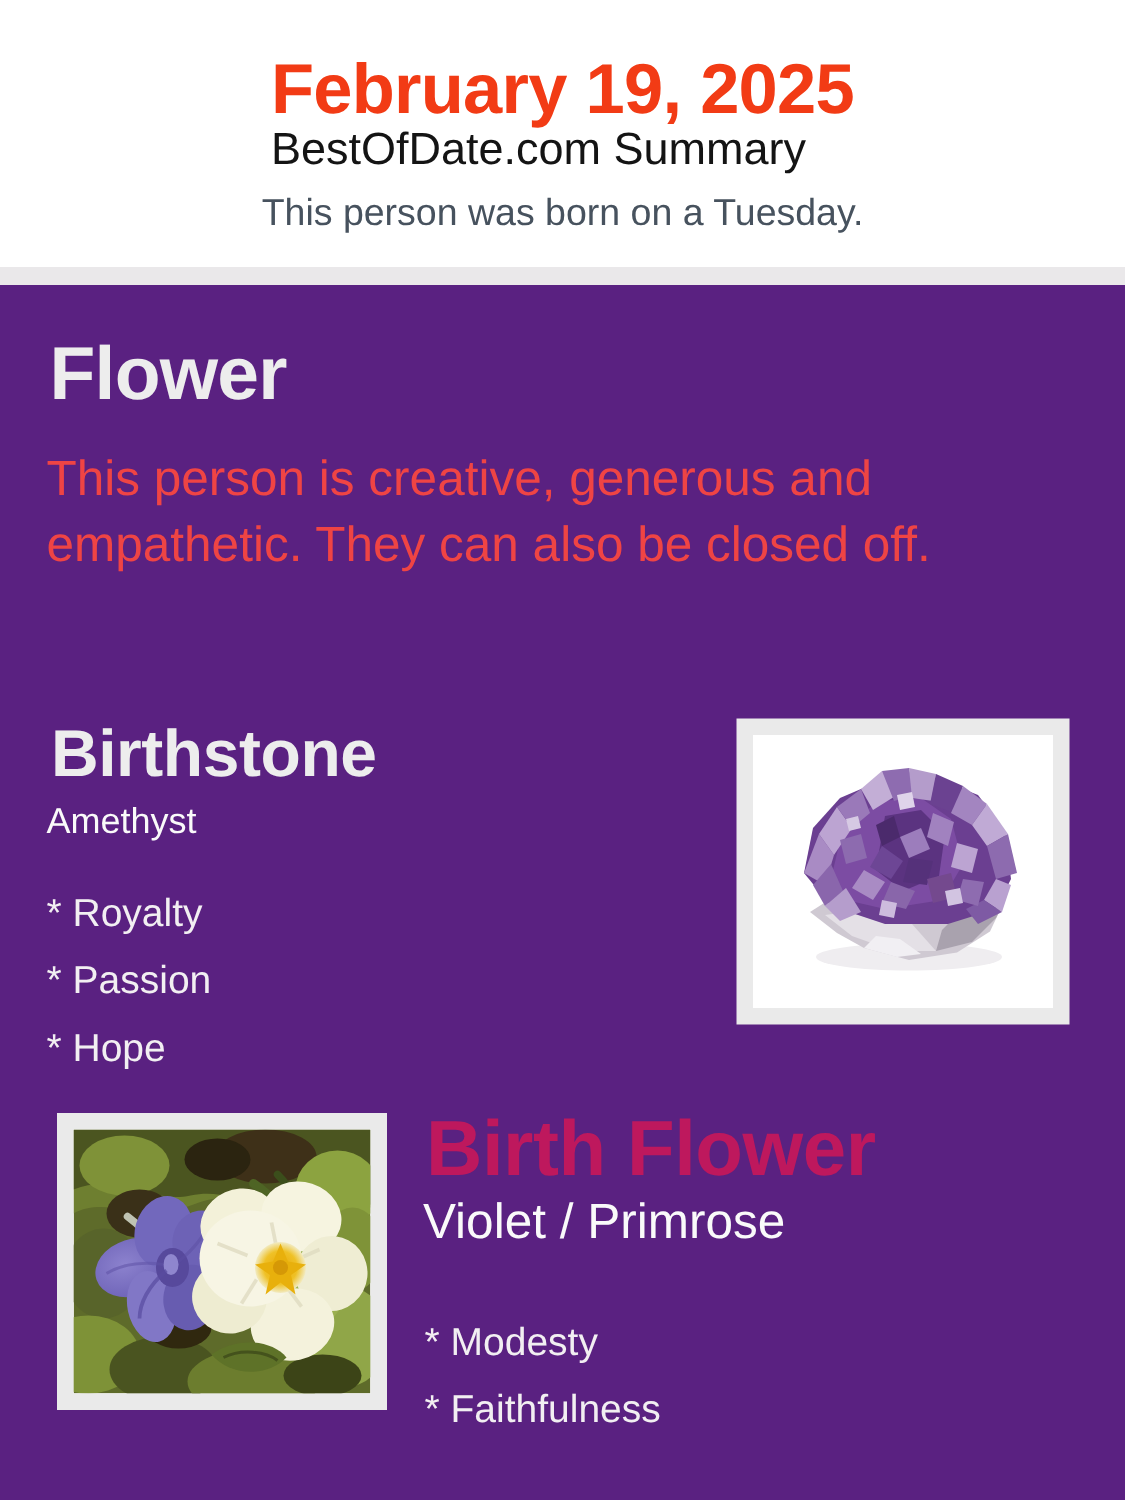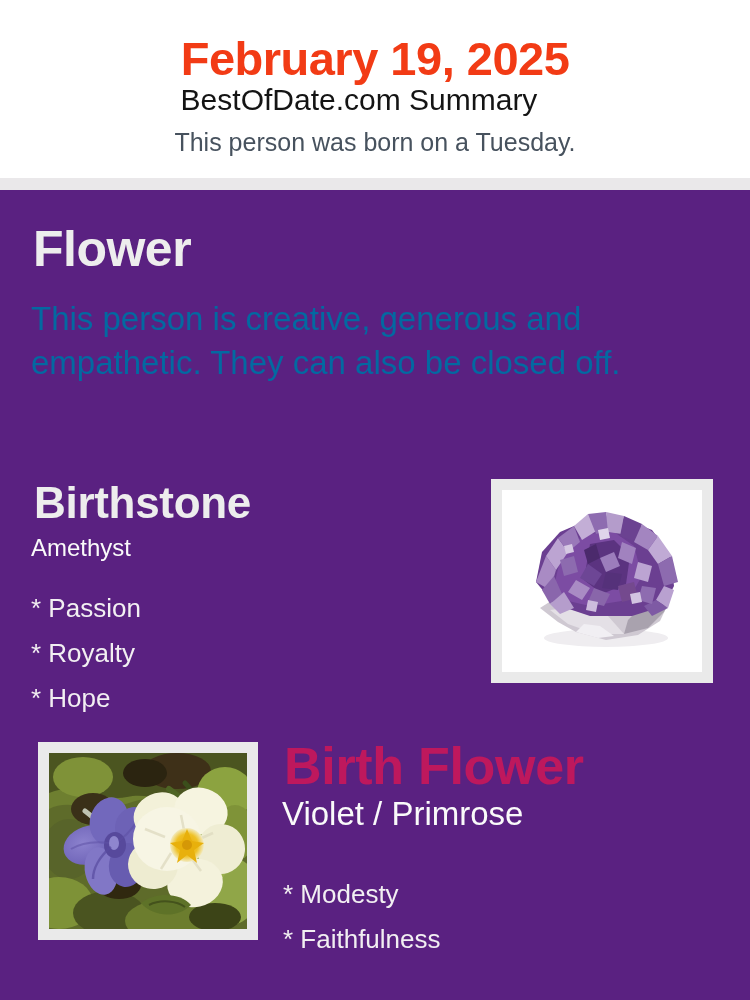--- a/index.html
+++ b/index.html
@@ -88,21 +88,21 @@
     line-height: 1.0;
     letter-spacing: -0.5px;
     font-family: "Liberation Sans", "DejaVu Sans", sans-serif;
   }
   .zodiac-desc {
     position: absolute;
     left: 31px; top: 297px;
     width: 680px;
     font-size: 33px;
     font-weight: normal;
-    color: #0369a1;
+    color: #ef4444;
     line-height: 44px;
     font-family: "Liberation Sans", "DejaVu Sans", sans-serif;
   }
 
   
   .stone-title {
     position: absolute;
     left: 34px; top: 481px;
     font-size: 44px;
     font-weight: bold;
@@ -204,22 +204,22 @@
   <div class="header-rule"></div>
 
   <div class="panel"></div>
 
   <div class="zodiac-title">Flower</div>
   <div class="zodiac-desc">This person is creative, generous and empathetic. They can also be closed off.</div>
 
   <div class="stone-title">Birthstone</div>
   <div class="stone-name">Amethyst</div>
   <div class="stone-traits">
+    <div class="trait">* Royalty</div>
     <div class="trait">* Passion</div>
-    <div class="trait">* Royalty</div>
     <div class="trait">* Hope</div>
   </div>
 
   <div class="frame frame-stone">
     <div class="inner">
       <svg viewBox="0 0 200 182" preserveAspectRatio="xMidYMid slice">
         <rect x="0" y="0" width="200" height="182" fill="#FFFFFF"></rect>
 
         <ellipse cx="104" cy="148" rx="62" ry="9" fill="#EFEDF0"></ellipse>
 

